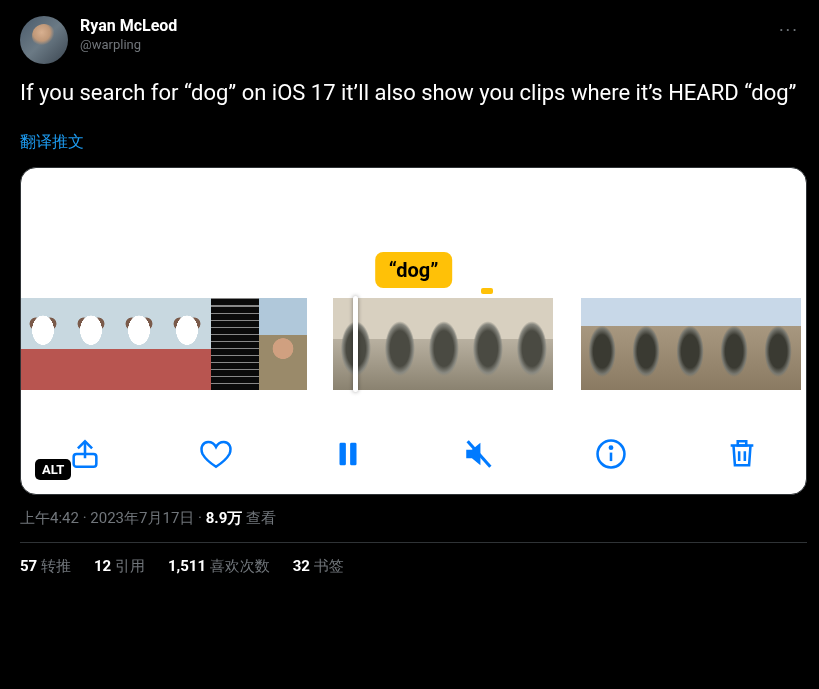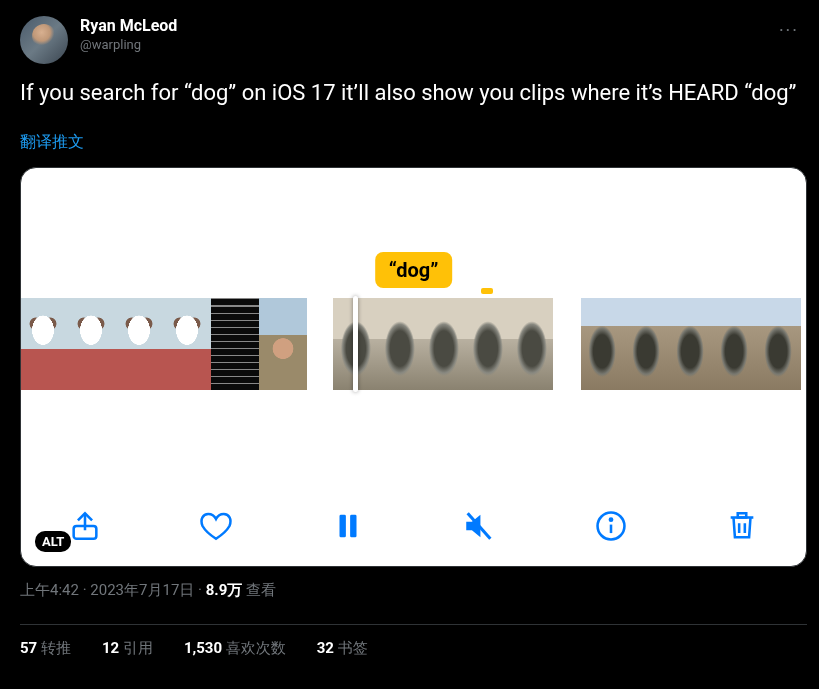--- a/index.html
+++ b/index.html
@@ -56,21 +56,21 @@
     .translate-link {
       color: #1d9bf0;
       font-size: 16px;
       margin-bottom: 14px;
       display: inline-block;
       cursor: pointer;
     }
     .media-card {
       background: #fff;
       border-radius: 16px;
-      height: 400px;
+      height: 328px;
       position: relative;
       overflow: hidden;
       margin-bottom: 14px;
       border: 1px solid #2f3336;
     }
     .tag-label {
       position: absolute;
       top: 84px;
       left: 50%;
       transform: translateX(-50%);
@@ -174,35 +174,35 @@
     .tool-btn svg { width: 34px; height: 34px; }
     .alt-badge {
       position: absolute;
       bottom: 14px;
       left: 14px;
       background: #000;
       color: #fff;
       font-weight: 700;
       font-size: 13px;
       padding: 3px 7px;
-      border-radius: 10px;
+      border-radius: 5px;
     }
     .meta-line {
       color: #71767b;
       font-size: 15px;
-      margin-bottom: 24px;
+      margin-bottom: 14px;
     }
     .meta-line .bold { color: #fff; font-weight: 700; }
     .divider {
       border-top: 1px solid #2f3336;
       margin: 0 0 14px 0;
     }
     .stats {
       display: flex;
-      gap: 31px;
+      gap: 23px;
       font-size: 15px;
       color: #71767b;
     }
     .stat .num { color: #fff; font-weight: 700; }
   </style>
 </head>
 <body>
 
 <div class="tweet">
 
@@ -304,20 +304,20 @@
   <div class="divider"></div>
 
   <div class="stats">
     <div class="stat">
       <span class="num">57</span><span> 转推</span>
     </div>
     <div class="stat">
       <span class="num">12</span><span> 引用</span>
     </div>
     <div class="stat">
-      <span class="num">1,530</span><span> 喜欢次数</span>
+      <span class="num">1,511</span><span> 喜欢次数</span>
     </div>
     <div class="stat">
       <span class="num">32</span><span> 书签</span>
     </div>
   </div>
 
 </div>
 
 </body></html>

